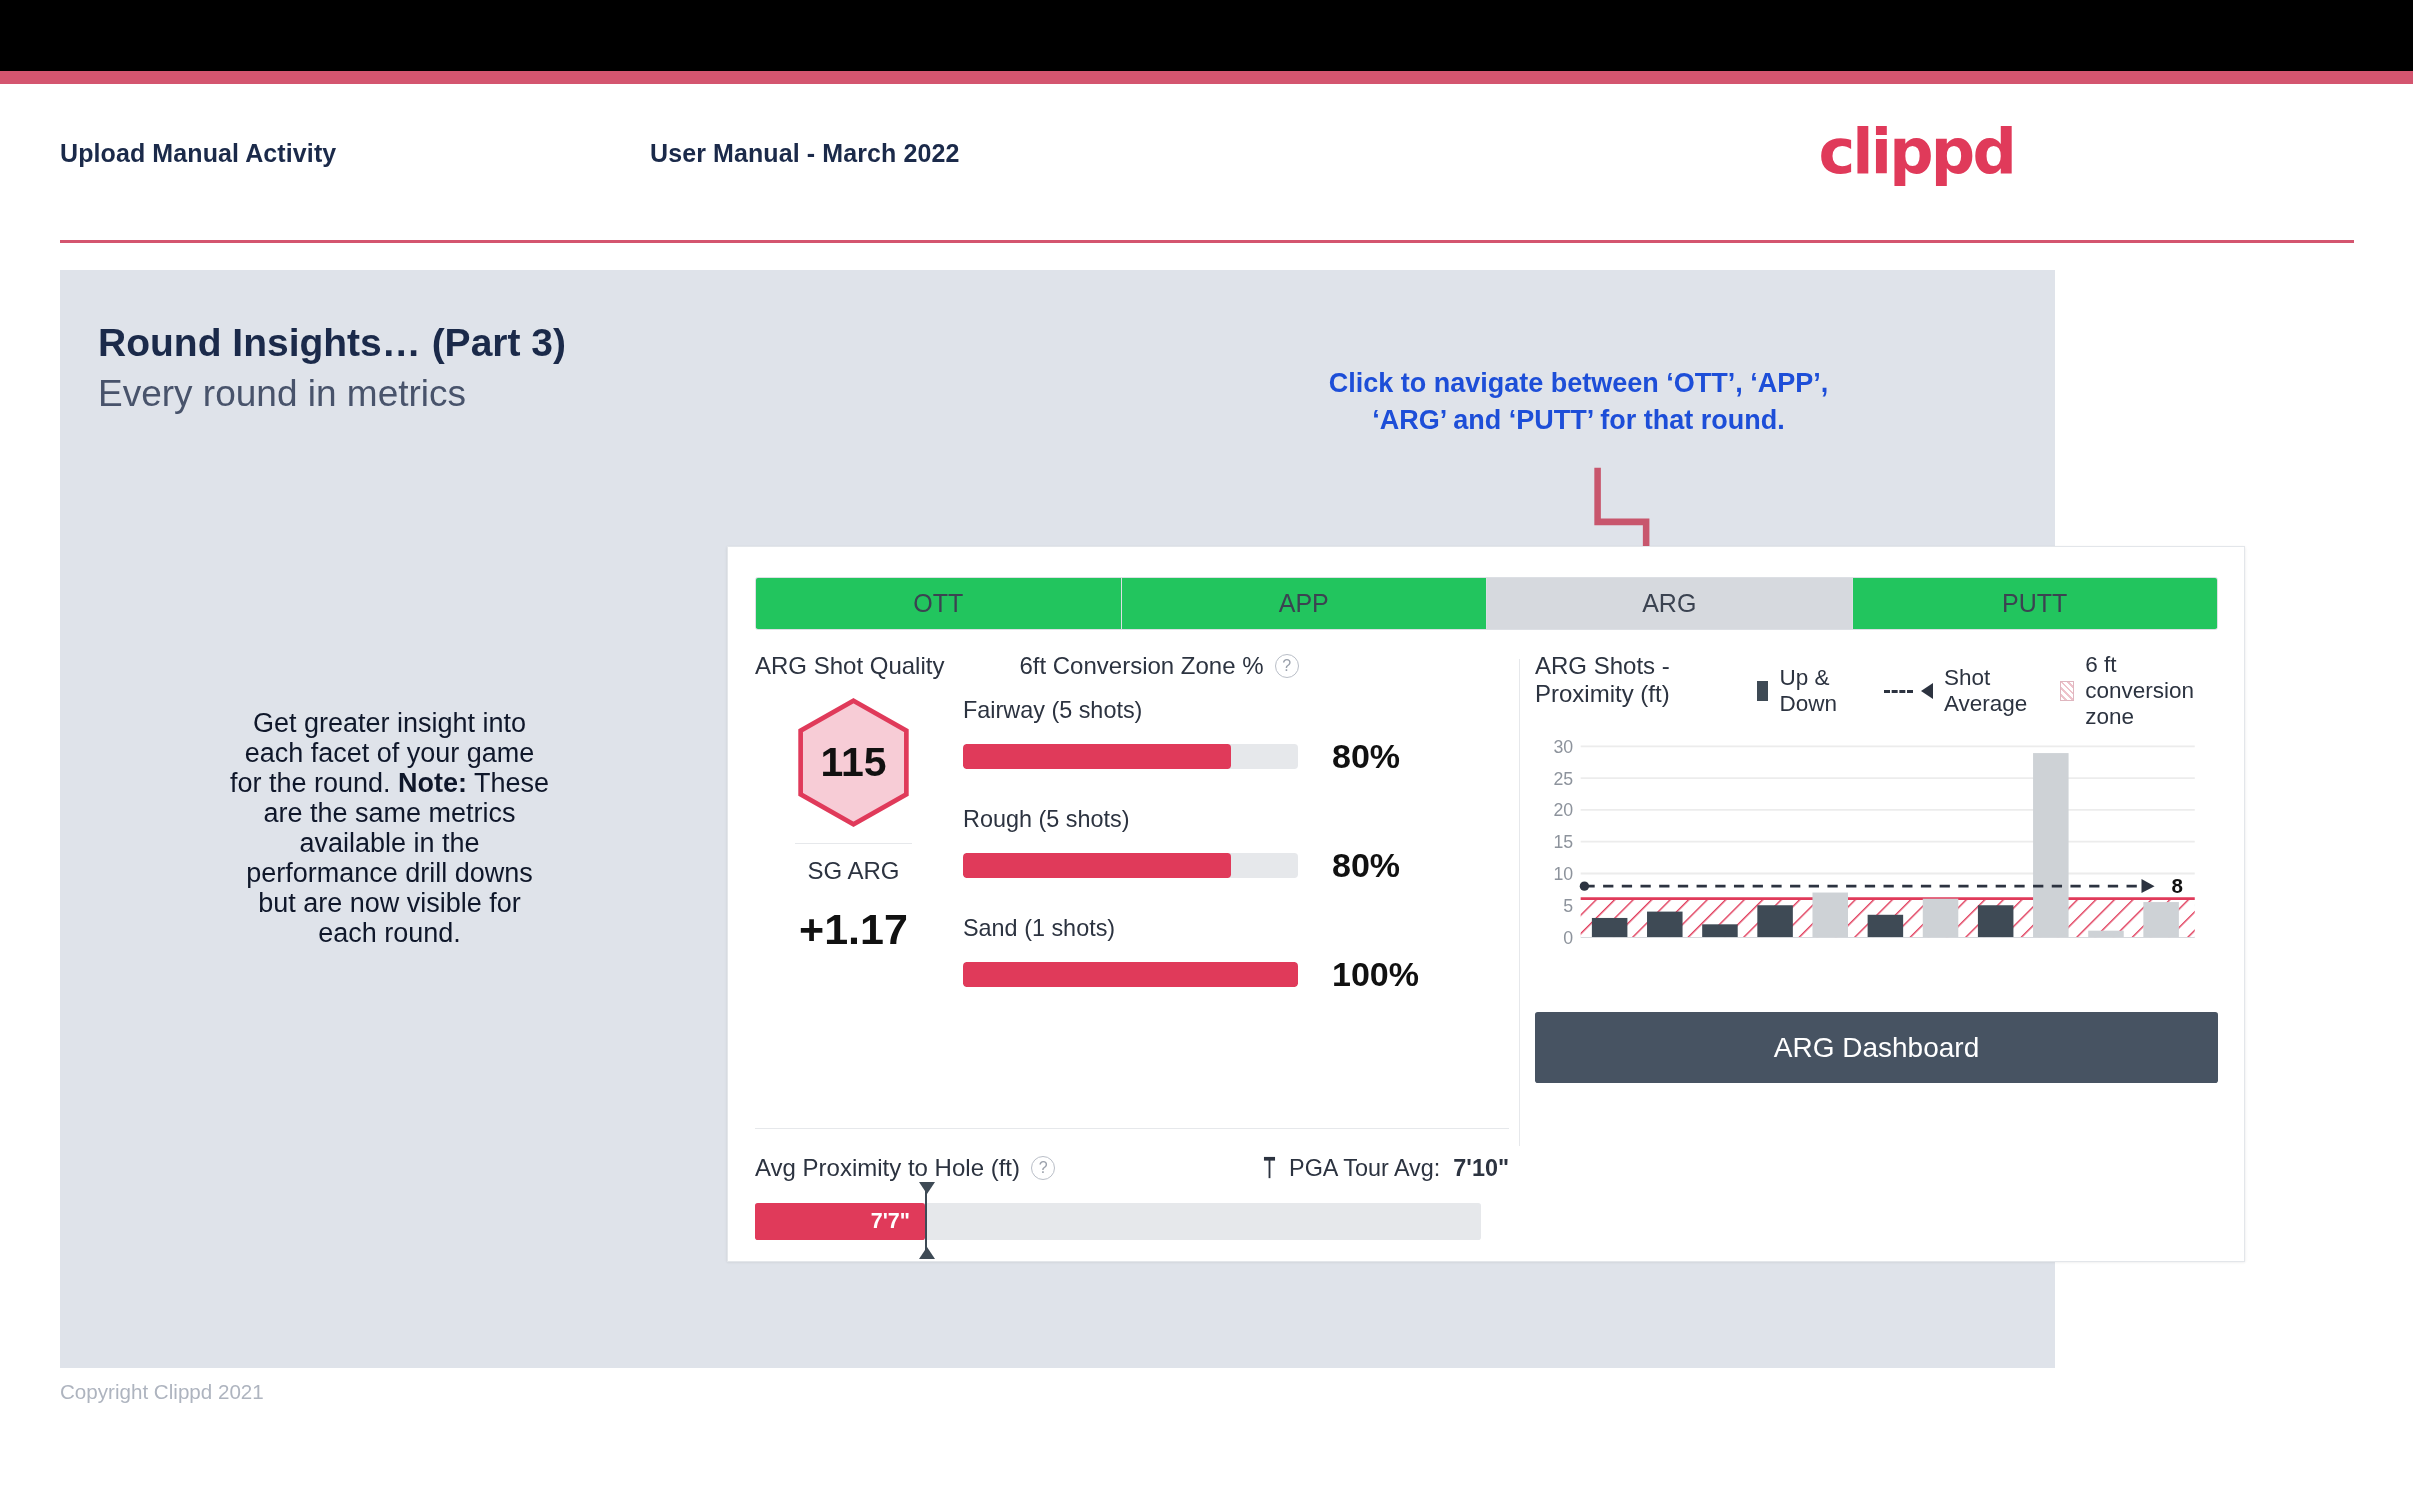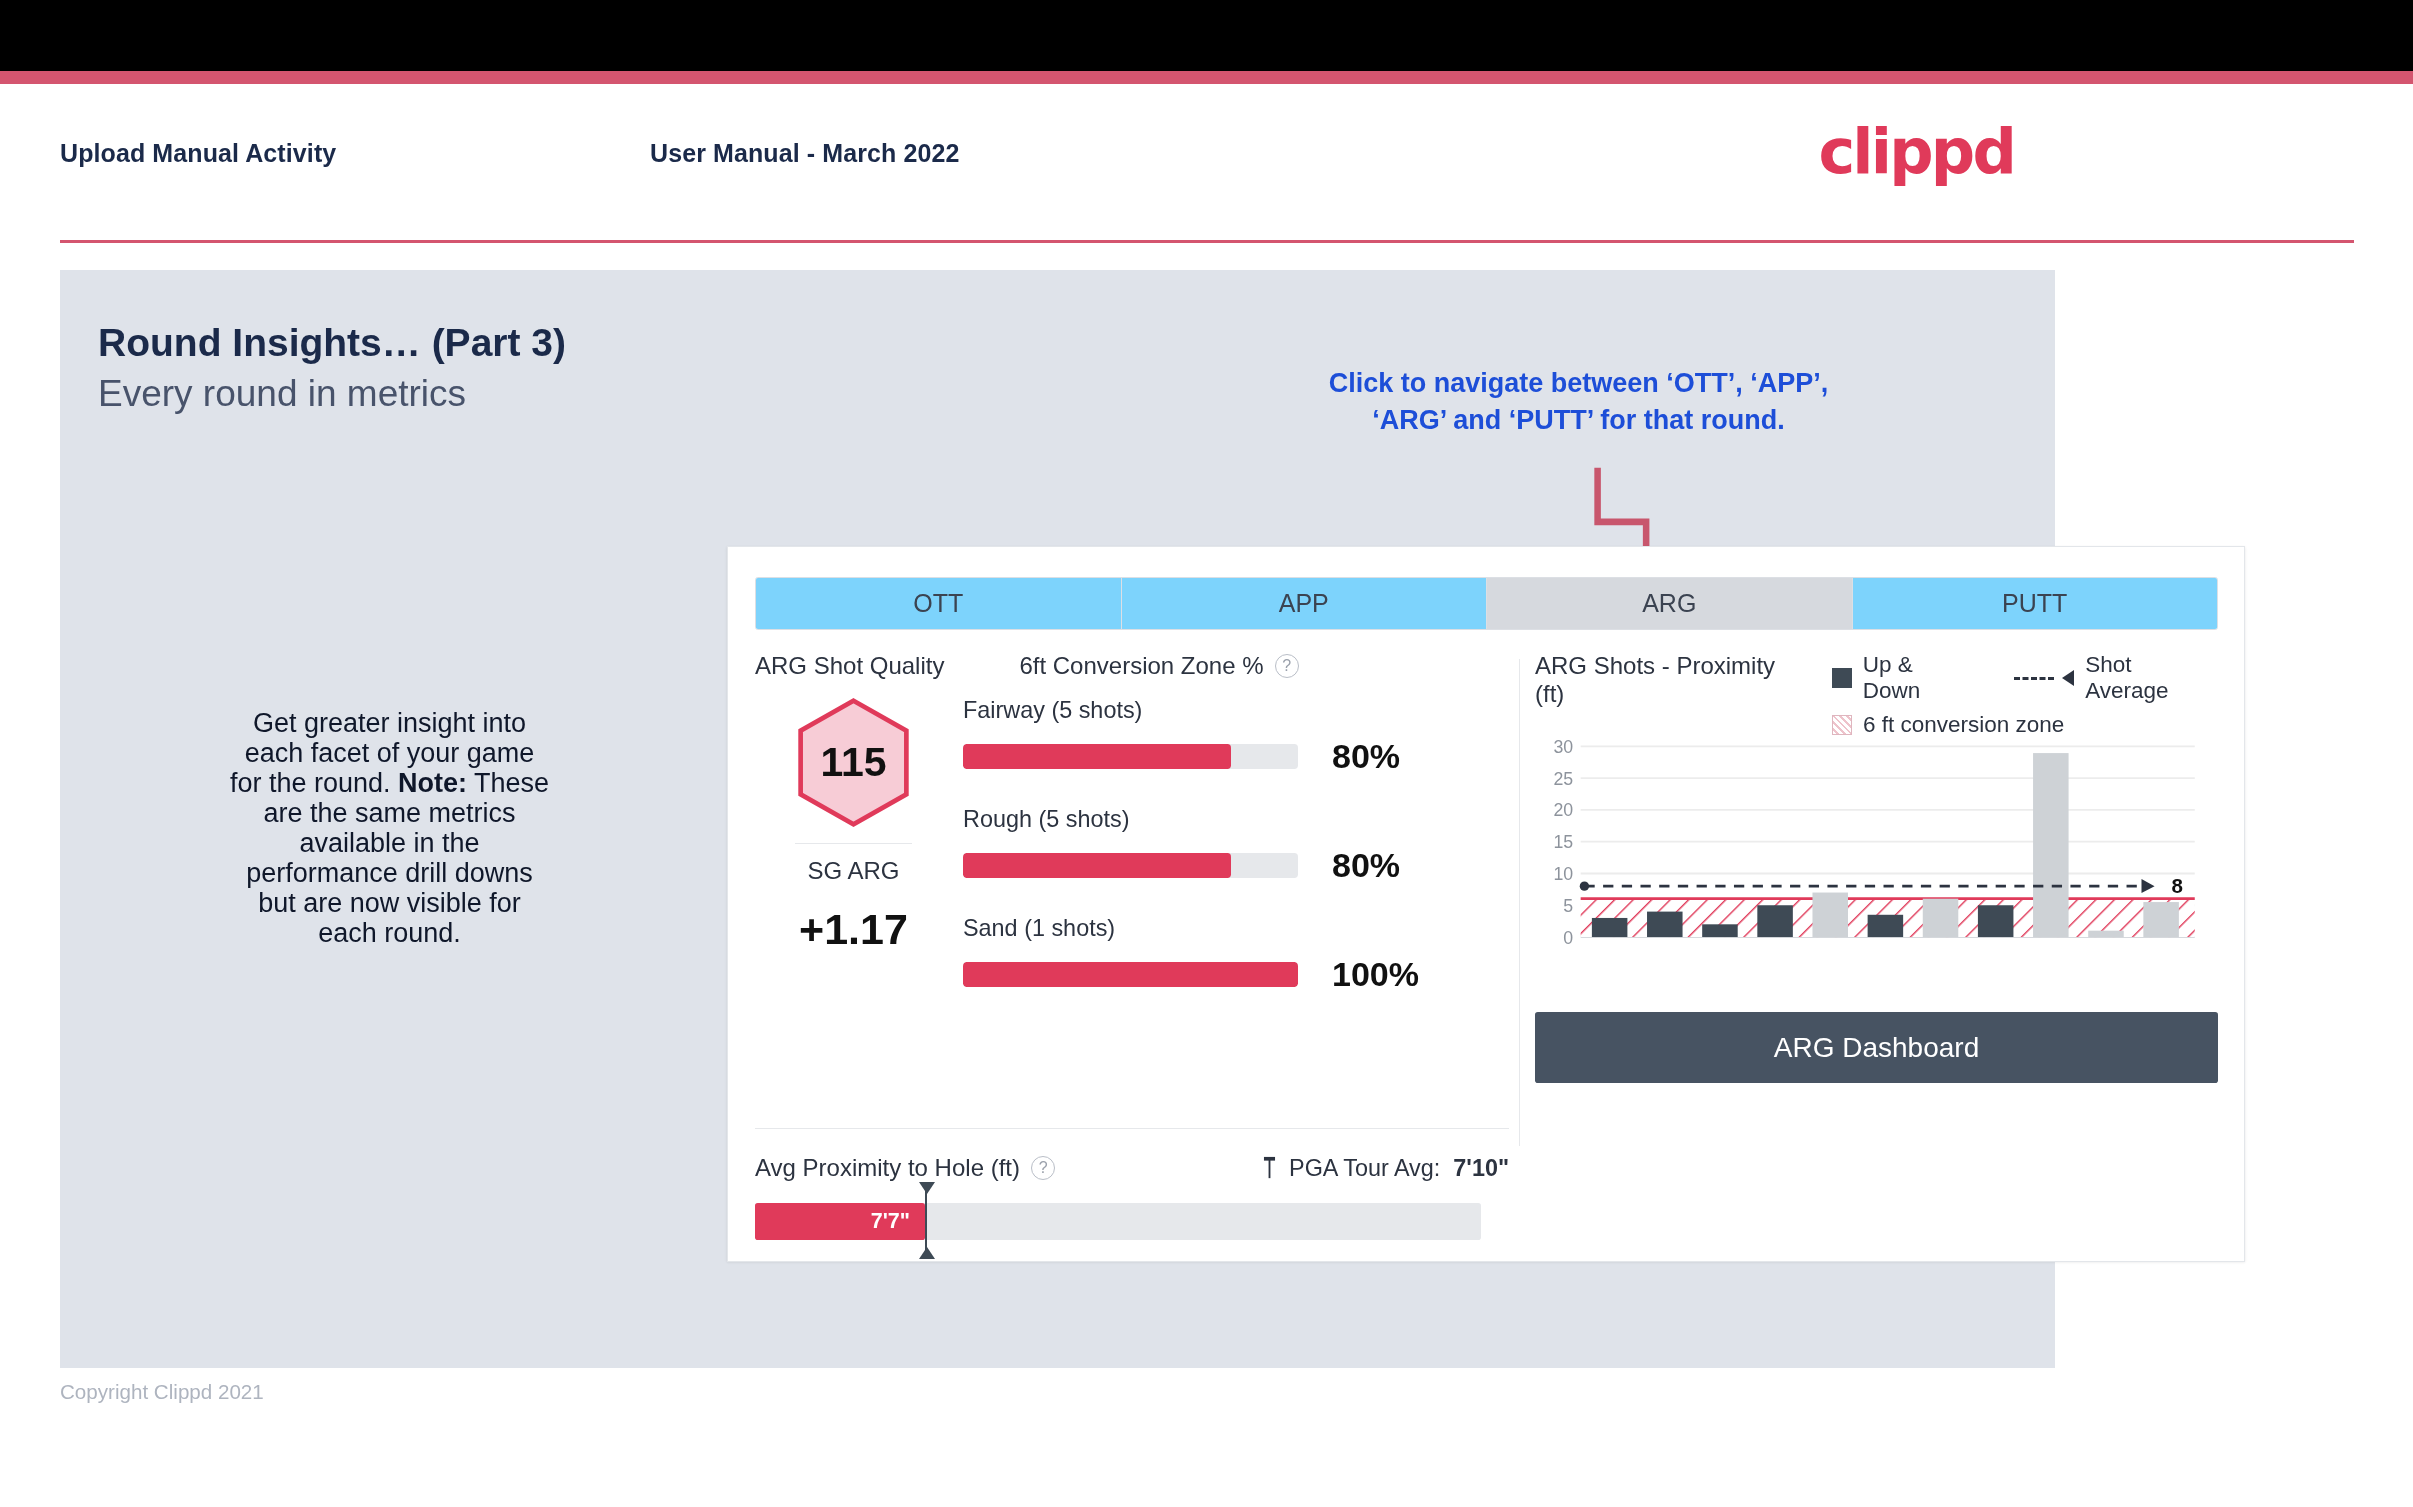--- a/index.html
+++ b/index.html
@@ -42,21 +42,21 @@
   .copyright { position:absolute; left:60px; top:1380px; font-size:20.6px; color:#aeb4bf; }
 
   
   .card { position:absolute; left:727px; top:546px; width:1518px; height:716px;
           background:#fff; border:0.9px solid #e3e6ea; box-shadow:0 0.9px 2.8px rgba(0,0,0,.10); }
 
   
   .tabs { position:absolute; left:27px; top:30px; width:1463px; height:53px; display:flex;
           border:0.9px solid #dcdfe4; border-radius:2.8px; overflow:hidden; }
   .tab { flex:1; display:flex; align-items:center; justify-content:center;
-         font-size:25px; color:#3b4351; background:#7dd3fc; border-right:0.9px solid #dcdfe4; }
+         font-size:25px; color:#3b4351; background:#22c55e; border-right:0.9px solid #dcdfe4; }
   .tab:last-child { border-right:none; }
   .tab.active { background:#d6d9de; }
 
   
   .col-left  { position:absolute; left:27px;  top:105px; width:754px; }
   .col-right { position:absolute; left:807px; top:105px; width:683px; }
   .vdivider { position:absolute; left:791px; top:112px; width:0.9px; height:487px; background:#e6e8eb; }
   .hdivider { position:absolute; left:27px; top:581px; width:754px; height:0.9px; background:#e6e8eb; }
 
   .lbl { font-size:24px; color:#2c3340; }
@@ -96,21 +96,21 @@
                background:#e03a5a; border-radius:2.8px; display:flex; align-items:center;
                justify-content:flex-end; padding-right:15px; color:#fff; font-size:21.5px; font-weight:bold; }
   .prox-marker { position:absolute; left:170px; top:-13px; height:64px; width:1.9px; background:#3e4a55; }
   .tri-down { position:absolute; left:164px; top:-20.6px; width:0;height:0;
               border-left:8.4px solid transparent; border-right:8.4px solid transparent; border-top:12px solid #3e4a55;}
   .tri-up   { position:absolute; left:164px; top:44px; width:0;height:0;
               border-left:8.4px solid transparent; border-right:8.4px solid transparent; border-bottom:12px solid #3e4a55;}
 
   
   .chart-head { display:flex; align-items:flex-start; gap:24px; }
-  .legend-col { display:flex; flex-direction:column; gap:8px; }
+  .legend-col { display:flex; flex-direction:row; gap:21px; }
   .legend-row { display:flex; align-items:center; gap:39px; }
   .leg { display:flex; align-items:center; gap:11.2px; font-size:22.5px; color:#2c3340; }
   .sw-dark { width:19.7px; height:19.7px; background:#3e4a55; }
   .sw-hatch { width:19.7px; height:19.7px; border:0.9px solid #dfb6bf;
               background: repeating-linear-gradient(45deg,#fff 0 2.8px,#eec3cb 2.8px 4.7px); }
   .dashline { width:41px; height:0; border-top:3.7px dashed #2c3340; }
   .tri-left { width:0;height:0;border-top:8.4px solid transparent;border-bottom:8.4px solid transparent;
               border-right:12px solid #2c3340; margin-left:-3.7px;}
 
   .plot { position:absolute; left:807px; top:190px; width:683px; height:229px; }

